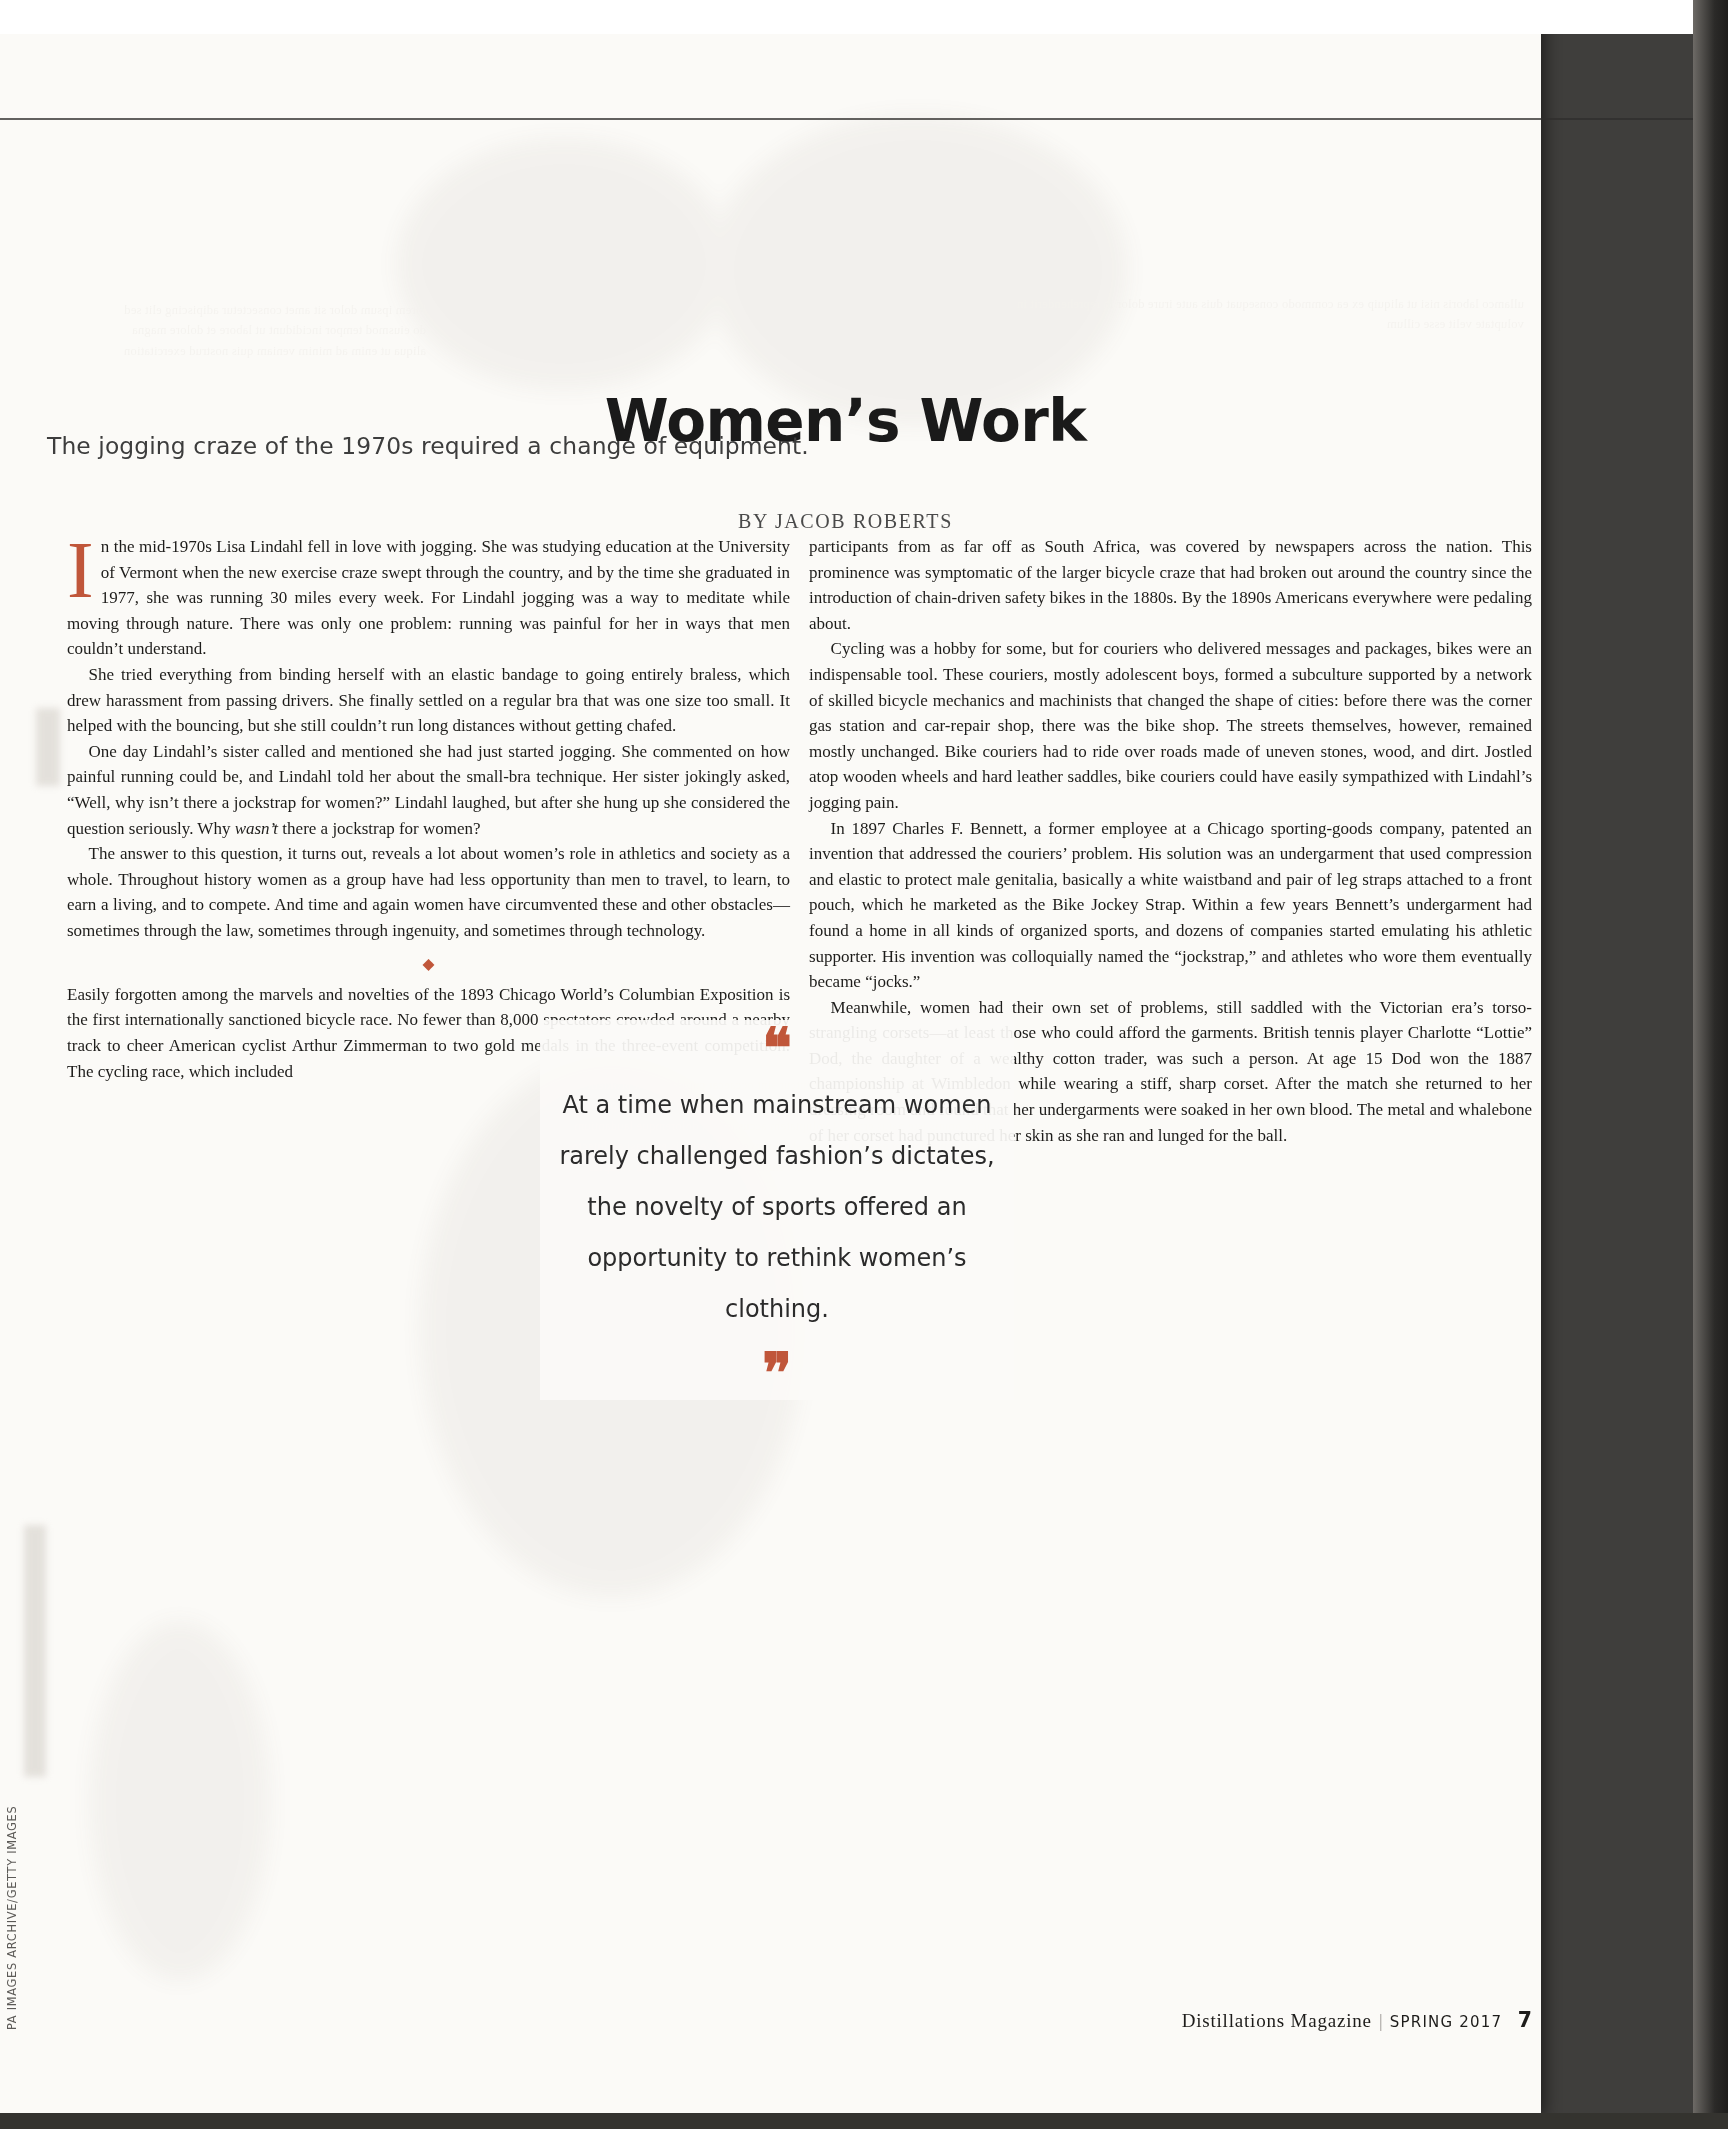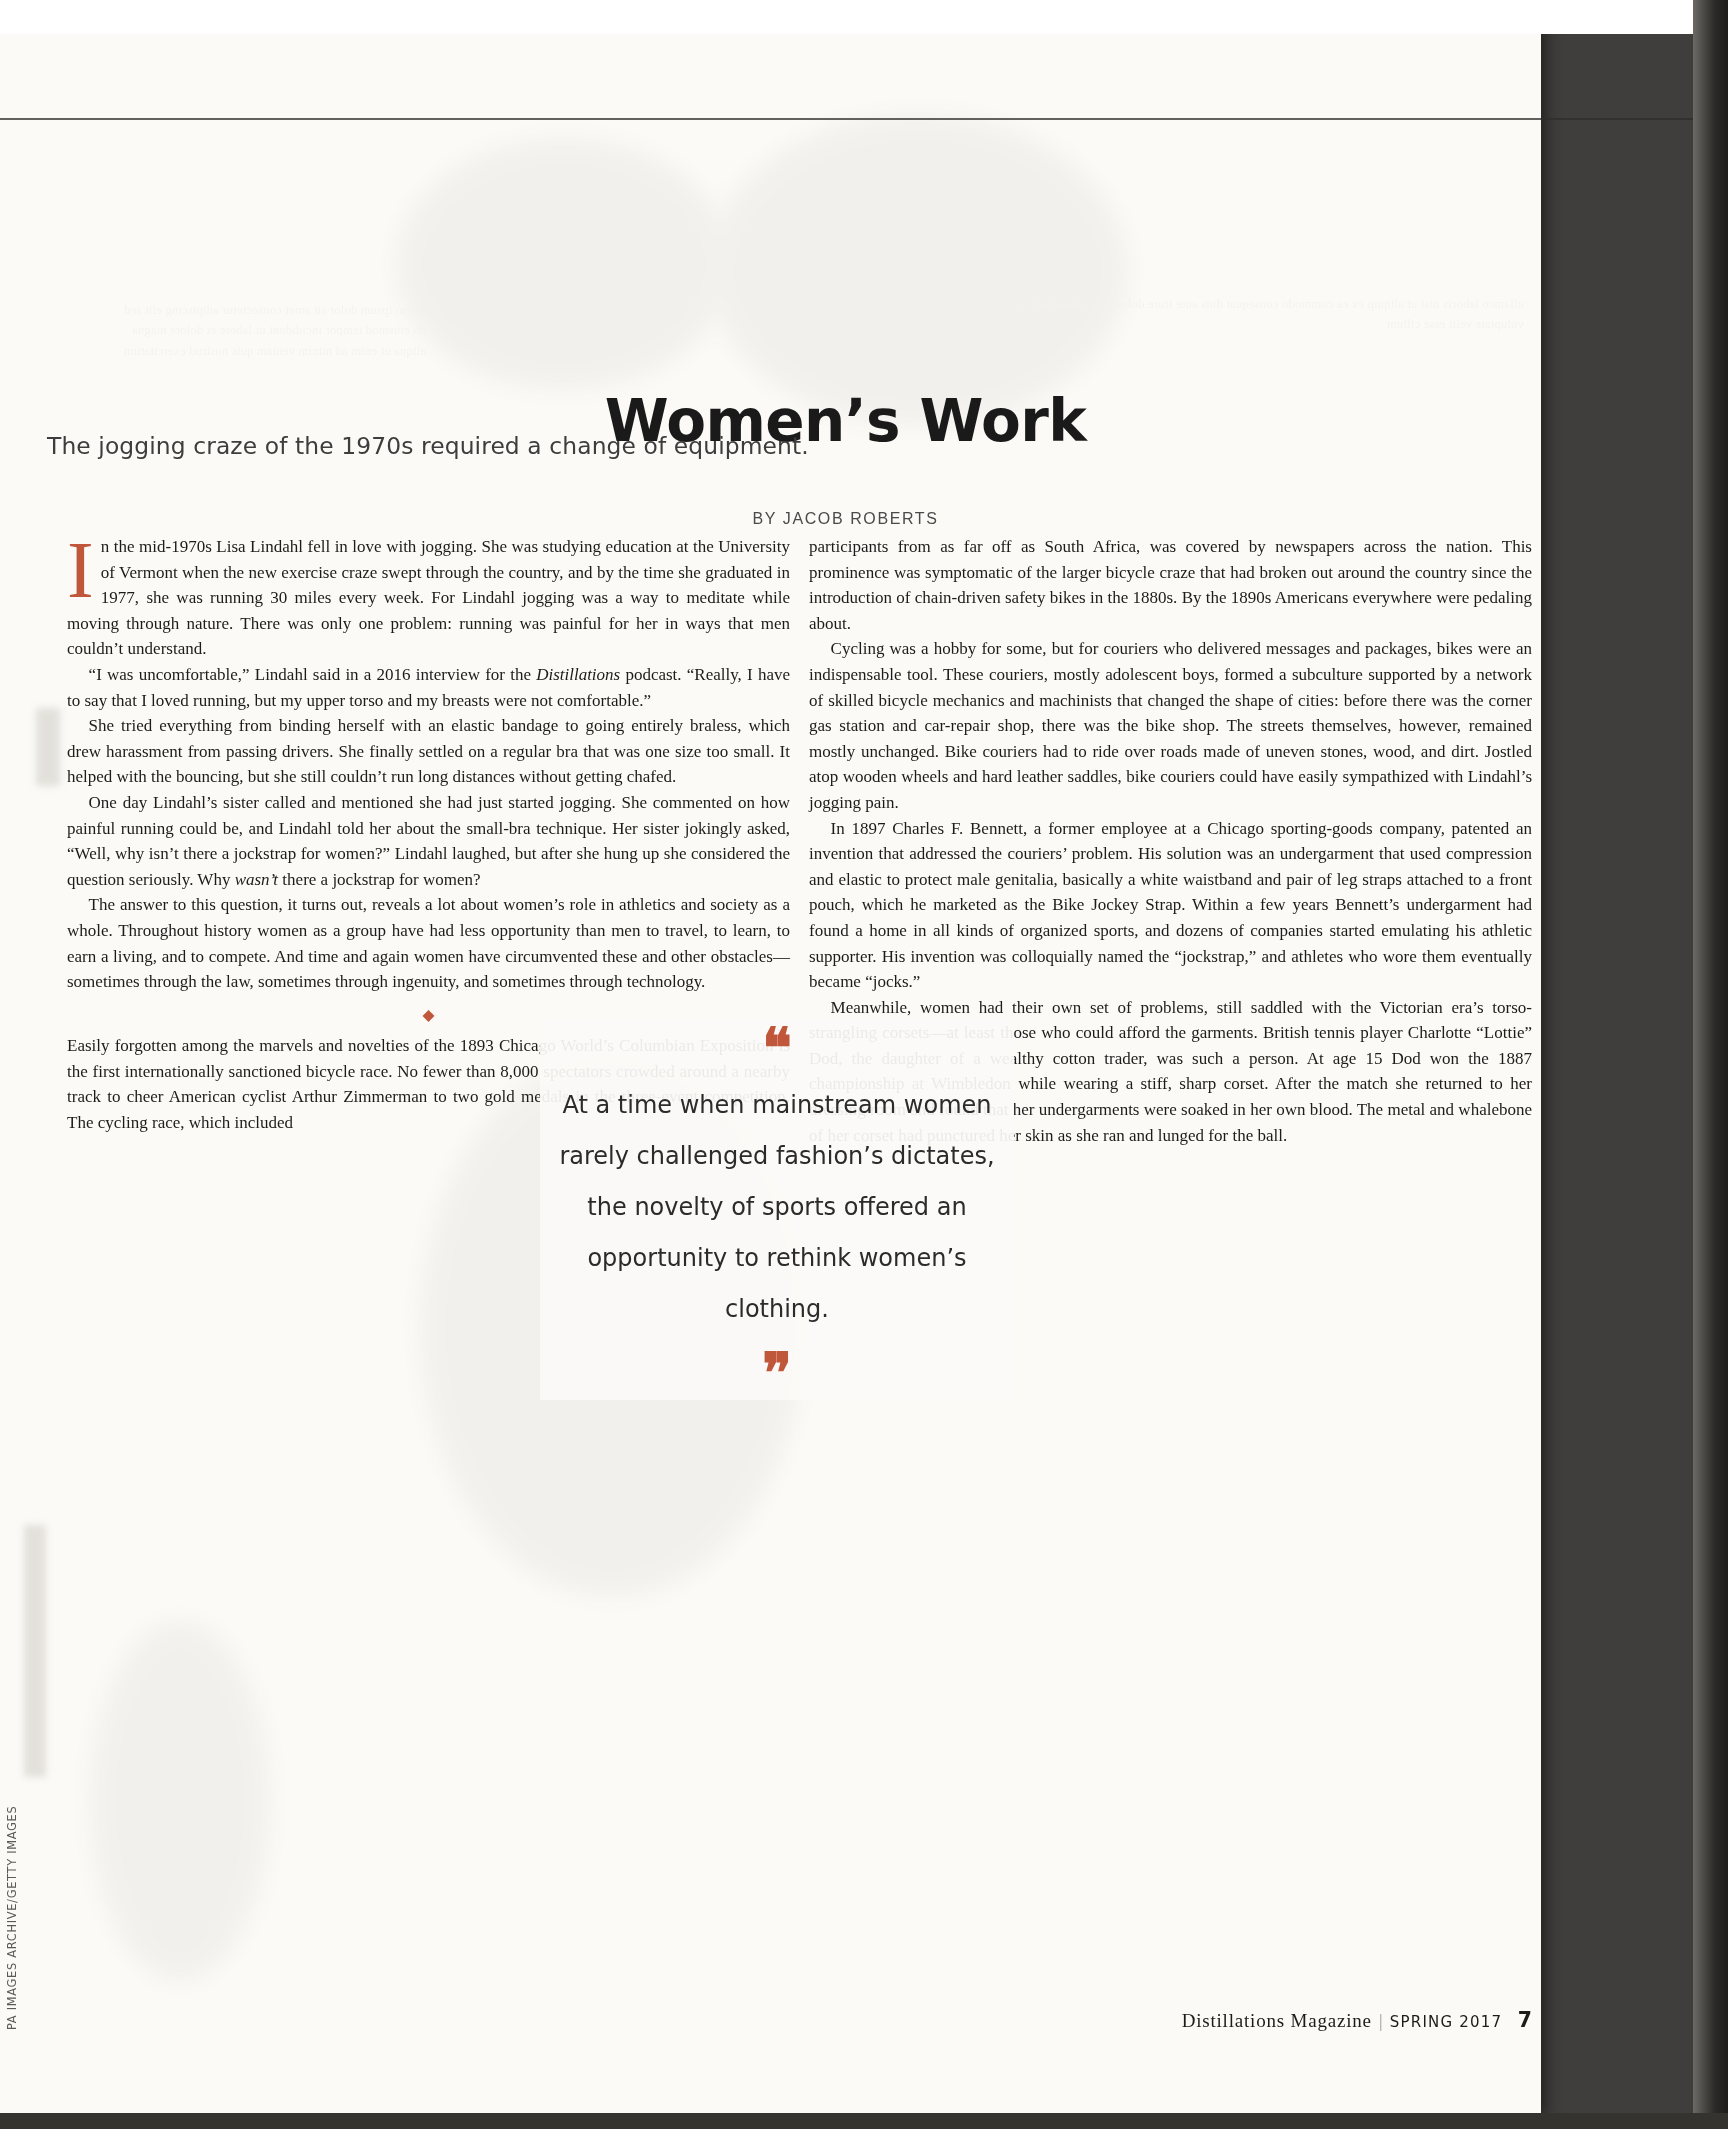--- a/index.html
+++ b/index.html
@@ -127,22 +127,22 @@
     font-size: 23.4px;
     letter-spacing: 0.1px;
     color: #3d3d3d;
   }
   .byline {
     position: absolute;
     left: 0;
     top: 390px;
     width: 1597px;
     text-align: center;
-    font-family: Liberation Sans, sans-serif;
-    font-size: 16px;
+    font-family: Liberation Serif, serif;
+    font-size: 20px;
     letter-spacing: 1.6px;
     color: #4a4a4a;
   }
 
   
   .col {
     position: absolute;
     top: 534px;
     width: 723px;
     font-size: 17px;
@@ -309,23 +309,20 @@
       <div class="deck">The jogging craze of the 1970s required a change of equipment.</div>
       <div class="byline">BY JACOB ROBERTS</div>
 
     </div>
 
     <div class="col left">
       <p class="first">
         <span class="dropcap">I</span><span>n the mid-1970s Lisa Lindahl fell in love with jogging. She was studying education at the University of Vermont when the new exercise craze swept through the country, and by the time she graduated in 1977, she was running 30 miles every week. For Lindahl jogging was a way to meditate while moving through nature. There was only one problem: running was painful for her in ways that men couldn’t understand.</span>
       </p>
       <p>
-        <span>“I was uncomfortable,” Lindahl said in a 2016 interview for the </span><span class="ital">Distillations</span><span> podcast. “Really, I have to say that I loved running, but my upper torso and my breasts were not comfortable.”</span>
-      </p>
-      <p>
         <span>She tried everything from binding herself with an elastic bandage to going entirely braless, which drew harassment from passing drivers. She finally settled on a regular bra that was one size too small. It helped with the bouncing, but she still couldn’t run long distances without getting chafed.</span>
       </p>
       <p>
         <span>One day Lindahl’s sister called and mentioned she had just started jogging. She commented on how painful running could be, and Lindahl told her about the small-bra technique. Her sister jokingly asked, “Well, why isn’t there a jockstrap for women?” Lindahl laughed, but after she hung up she considered the question seriously. Why </span><span class="ital">wasn’t</span><span> there a jockstrap for women?</span>
       </p>
       <p>
         <span>The answer to this question, it turns out, reveals a lot about women’s role in athletics and society as a whole. Throughout history women as a group have had less opportunity than men to travel, to learn, to earn a living, and to compete. And time and again women have circumvented these and other obstacles—sometimes through the law, sometimes through ingenuity, and sometimes through technology.</span>
       </p>
       <div class="diamond-rule">◆</div>
       <p class="noindent">

